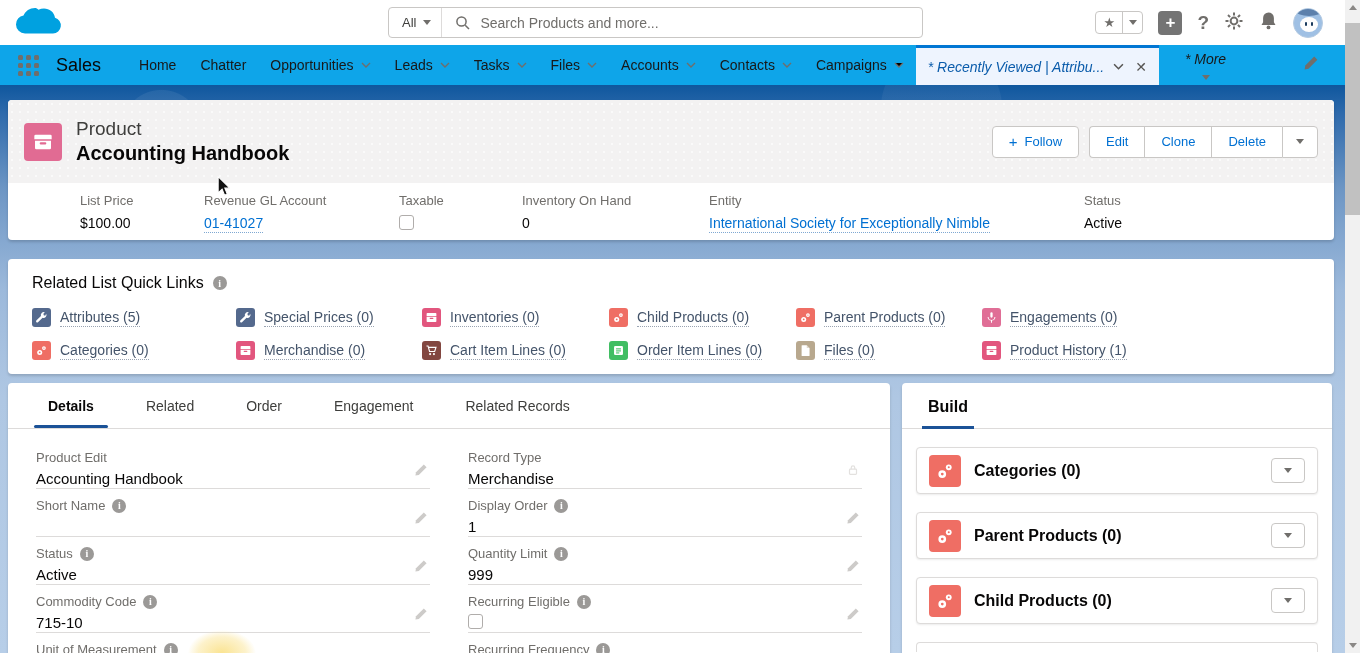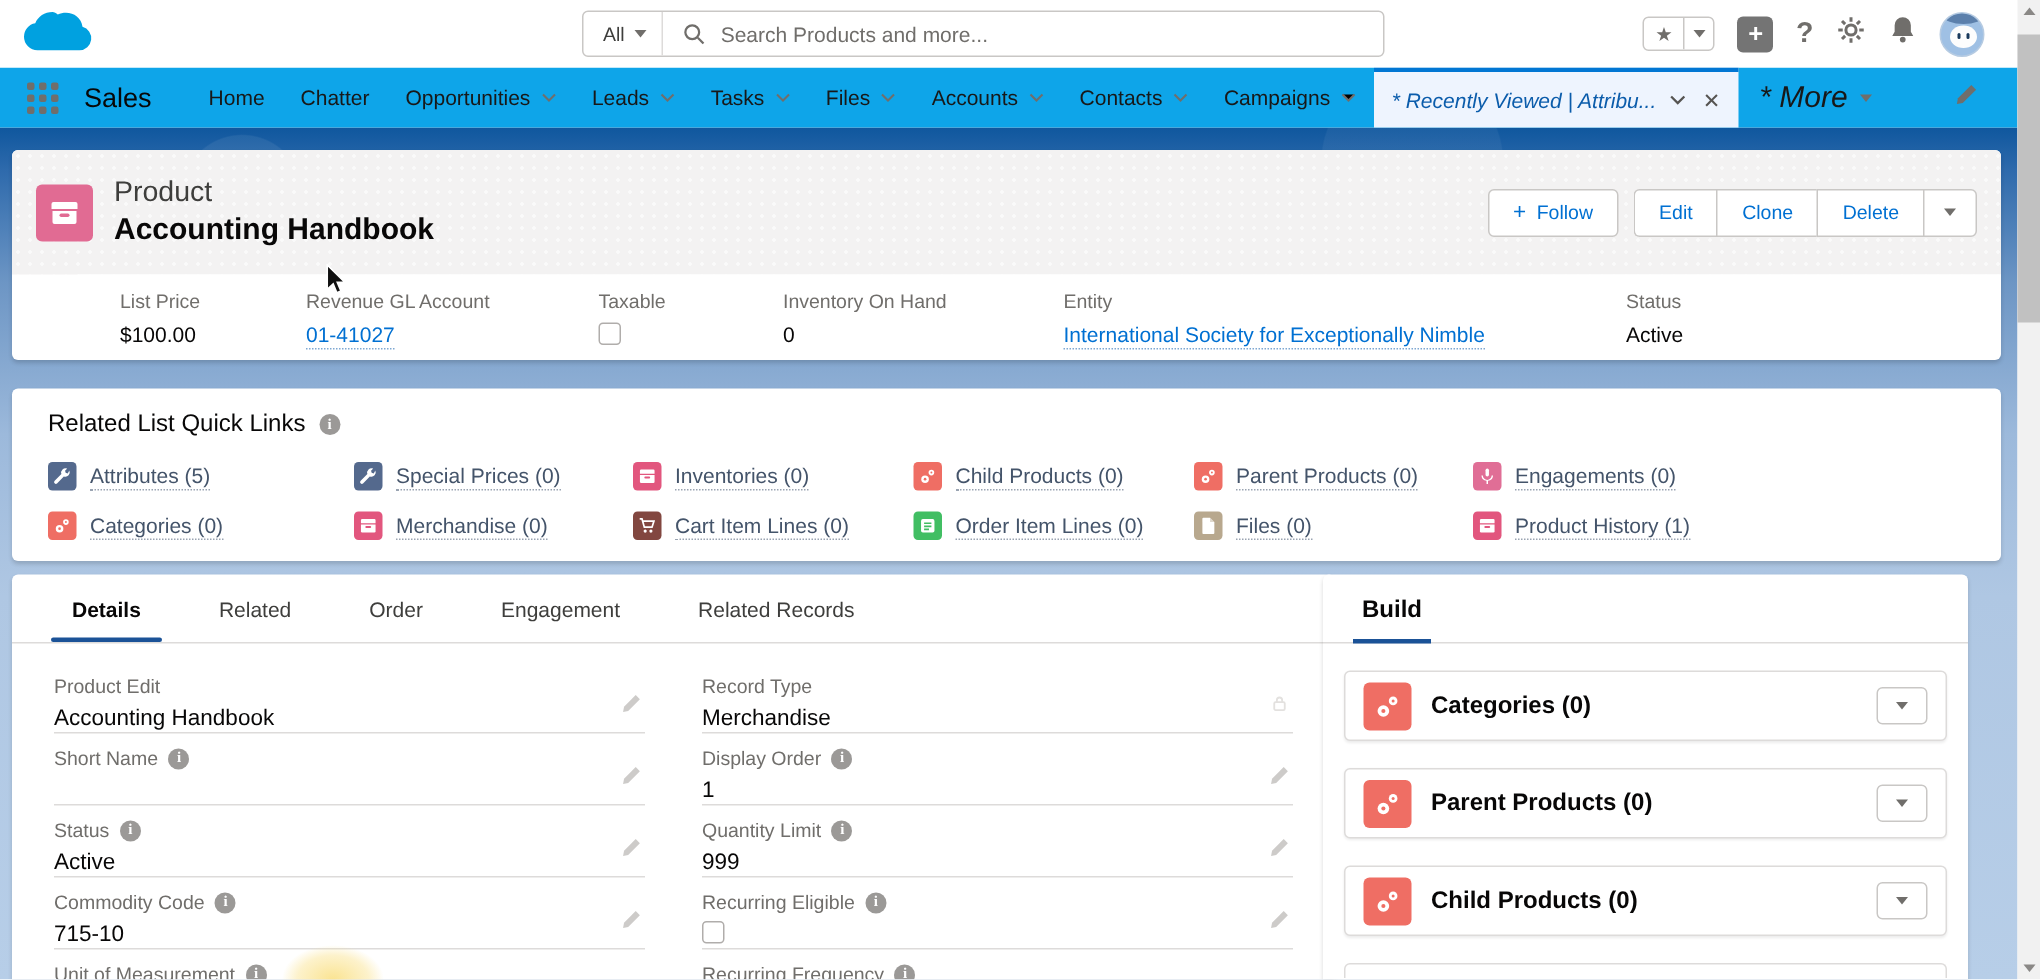--- a/index.html
+++ b/index.html
@@ -29,21 +29,21 @@
 
   
   .navbar { position:absolute; left:0; top:45px; width:1345px; height:40px; background:#0ea5e9; display:flex; align-items:stretch; z-index:19; }
   .waffle { align-self:center; margin:0 0 0 18px; display:grid; grid-template-columns:repeat(3,5px); grid-gap:3px; }
   .waffle i { width:5px; height:5px; border-radius:1.5px; background:#706E6B; }
   .appname { align-self:center; font-size:18px; color:#080707; margin:0 26px 0 17px; }
   .navitem { align-self:center; display:flex; align-items:center; gap:7px; padding:0 12px; font-size:14px; color:#181818; cursor:pointer; white-space:nowrap; }
   .navtab-active { display:flex; align-items:center; gap:9px; padding:0 12px; background:#EEF4FE; border-top:3px solid #0176D3;
                    font-size:14px; color:#0B5CAB; font-style:italic; cursor:pointer; white-space:nowrap; }
   .navtab-active .closex { font-style:normal; color:#565452; font-size:14px; padding-left:2px; }
-  .more { align-self:center; display:flex; align-items:center; gap:8px; padding:0 14px; font-size:20px; font-style:italic; color:#181818; }
+  .more { align-self:center; display:flex; align-items:center; gap:8px; padding:0 26px; font-size:14px; font-style:italic; color:#181818;flex-direction:column; }
   .tri-down { width:0; height:0; border-left:4px solid transparent; border-right:4px solid transparent; border-top:5px solid #706E6B; }
   .navpencil { align-self:center; margin-left:auto; margin-right:26px; }
 
   
   .page { position:absolute; left:0; top:85px; width:1345px; height:568px; overflow:hidden;
           background:linear-gradient(180deg,#0F579E 0%, #2E6AAC 5%, #6C95C4 18%, #9CB9DB 36%, #AFC7E3 55%, #B7CEE8 100%); }
   .page::before { content:""; position:absolute; inset:0;
       background-image:radial-gradient(circle at 12% 8%, rgba(255,255,255,0.07) 0 40px, transparent 41px),
                        radial-gradient(circle at 70% 4%, rgba(255,255,255,0.05) 0 60px, transparent 61px),
                        radial-gradient(circle at 40% 14%, rgba(255,255,255,0.05) 0 30px, transparent 31px); }
@@ -89,21 +89,21 @@
   .tab.active { font-weight:bold; color:#080707; }
   .tab.active::after { content:""; position:absolute; left:12px; right:12px; bottom:0; height:3px; background:#1B5297; border-radius:2px; }
   .formgrid { display:grid; grid-template-columns:1fr 1fr; column-gap:38px; padding:12px 28px 0; }
   .frow { position:relative; border-bottom:1px solid #DDDBDA; height:48px; padding-top:9px; }
   .frow.nodiv { border-bottom:none; }
   .frow .flabel { display:flex; align-items:center; gap:7px; font-size:13px; color:#706E6B; }
   .frow .fvalue { font-size:15px; color:#080707; margin-top:5px; min-height:18px; }
   .rowicon { position:absolute; right:2px; bottom:7px; }
 
   
-  .build-card { left:882px; top:298px; width:430px; height:270px; border-radius:4px 4px 0 0; overflow:hidden; }
+  .build-card { left:902px; top:298px; width:430px; height:270px; border-radius:4px 4px 0 0; overflow:hidden; }
   .build-head { border-bottom:1px solid #DDDBDA; padding:0 20px; }
   .build-tab { display:inline-block; font-size:16px; font-weight:bold; color:#080707; padding:15px 6px 10px; border-bottom:3px solid #1B5297; margin-bottom:-1px; }
   .bsection { margin:18px 14px 0; border:1px solid #DDDBDA; border-radius:4px; box-shadow:0 1px 2px rgba(0,0,0,0.08);
               height:47px; display:flex; align-items:center; padding:0 12px; gap:13px; background:#fff; }
   .bicon { width:32px; height:32px; border-radius:4px; display:flex; align-items:center; justify-content:center; flex:none; }
   .blabel { font-size:16px; font-weight:bold; color:#080707; }
   .bchevbtn { margin-left:auto; width:34px; height:25px; border:1px solid #C9C7C5; border-radius:4px; background:#fff;
               display:flex; align-items:center; justify-content:center; cursor:pointer; }
   .bsection.partial { height:10px; border-bottom:none; border-radius:4px 4px 0 0; box-shadow:none; }
 

